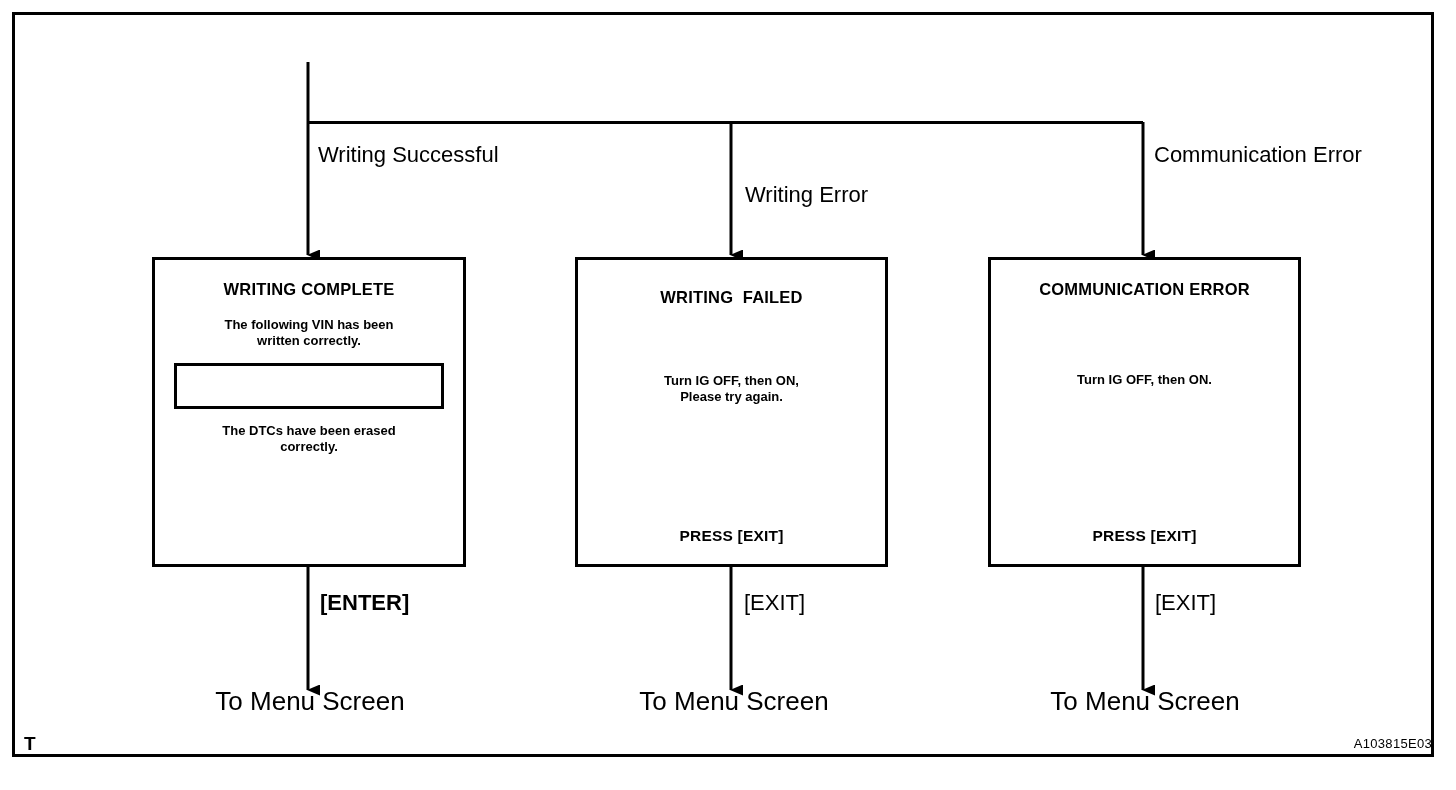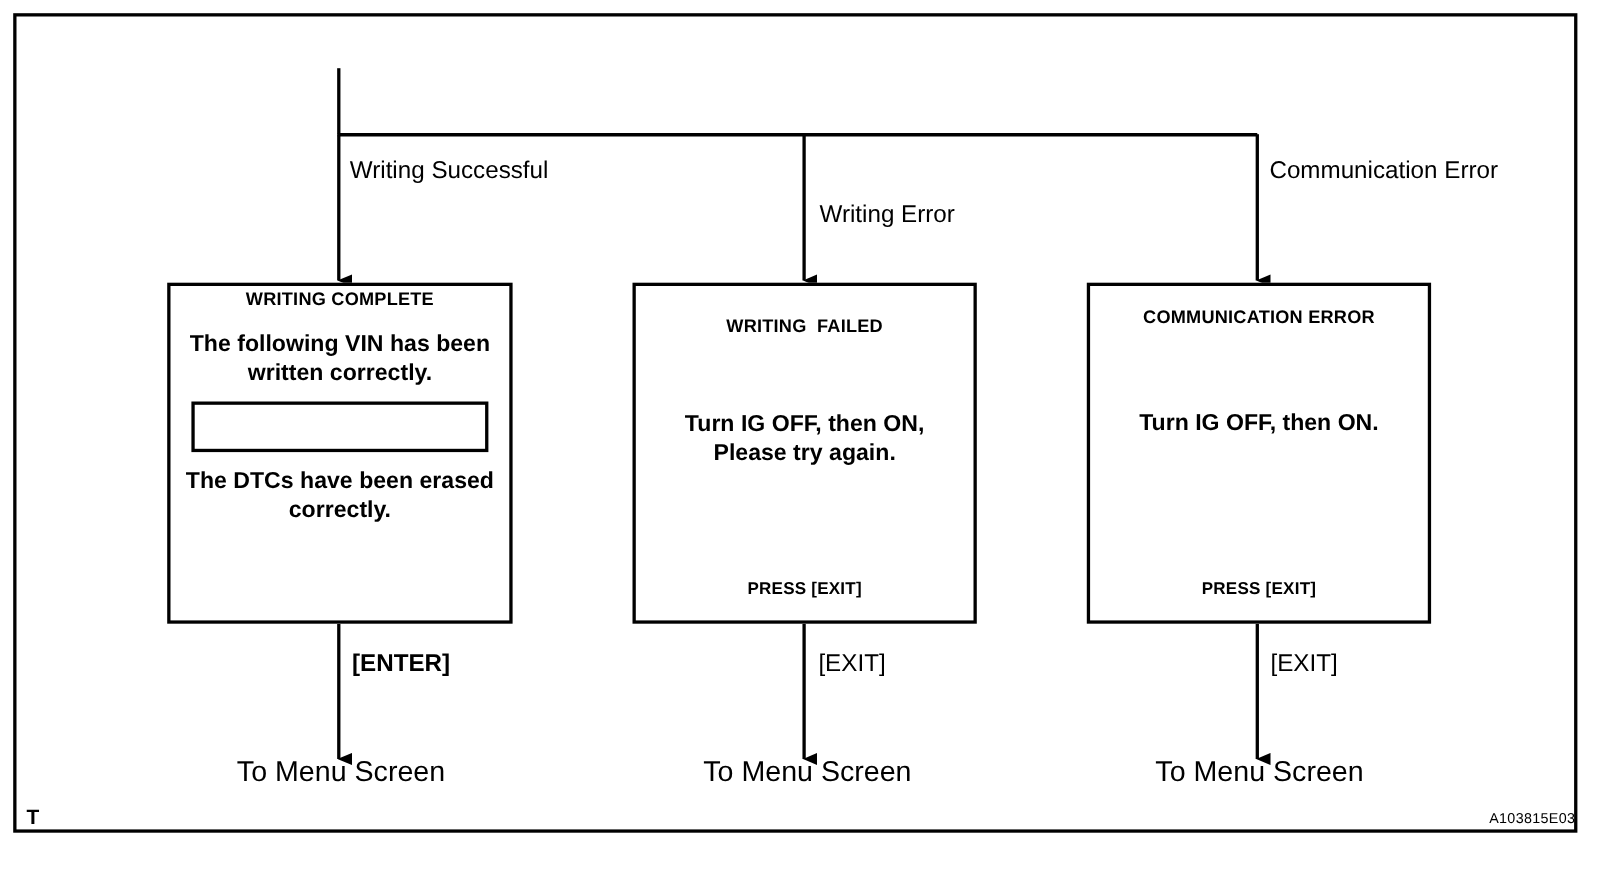--- a/index.html
+++ b/index.html
@@ -53,27 +53,27 @@
   .box-3 { left: 988px; top: 257px; width: 313px; height: 310px; }
 
   .screen-title {
     font-weight: bold;
     font-size: 16.5px;
     letter-spacing: 0.2px;
     text-align: center;
     white-space: pre;
     width: 100%;
   }
-  .box-1 .screen-title { margin-top: 3px; }
+  .box-1 .screen-title { margin-top: 20px; }
   .box-2 .screen-title { margin-top: 28px; }
   .box-3 .screen-title { margin-top: 20px; }
 
   .screen-body {
     font-weight: bold;
-    font-size: 21px;
+    font-size: 13px;
     line-height: 1.22;
     text-align: center;
     width: 100%;
     white-space: pre-line;
   }
   .body-top   { margin-top: 18px; }
   .body-lower { margin-top: 14px; }
 
   
   .body-mid-2 { position: absolute; left: 0; top: 113px; width: 100%; }

